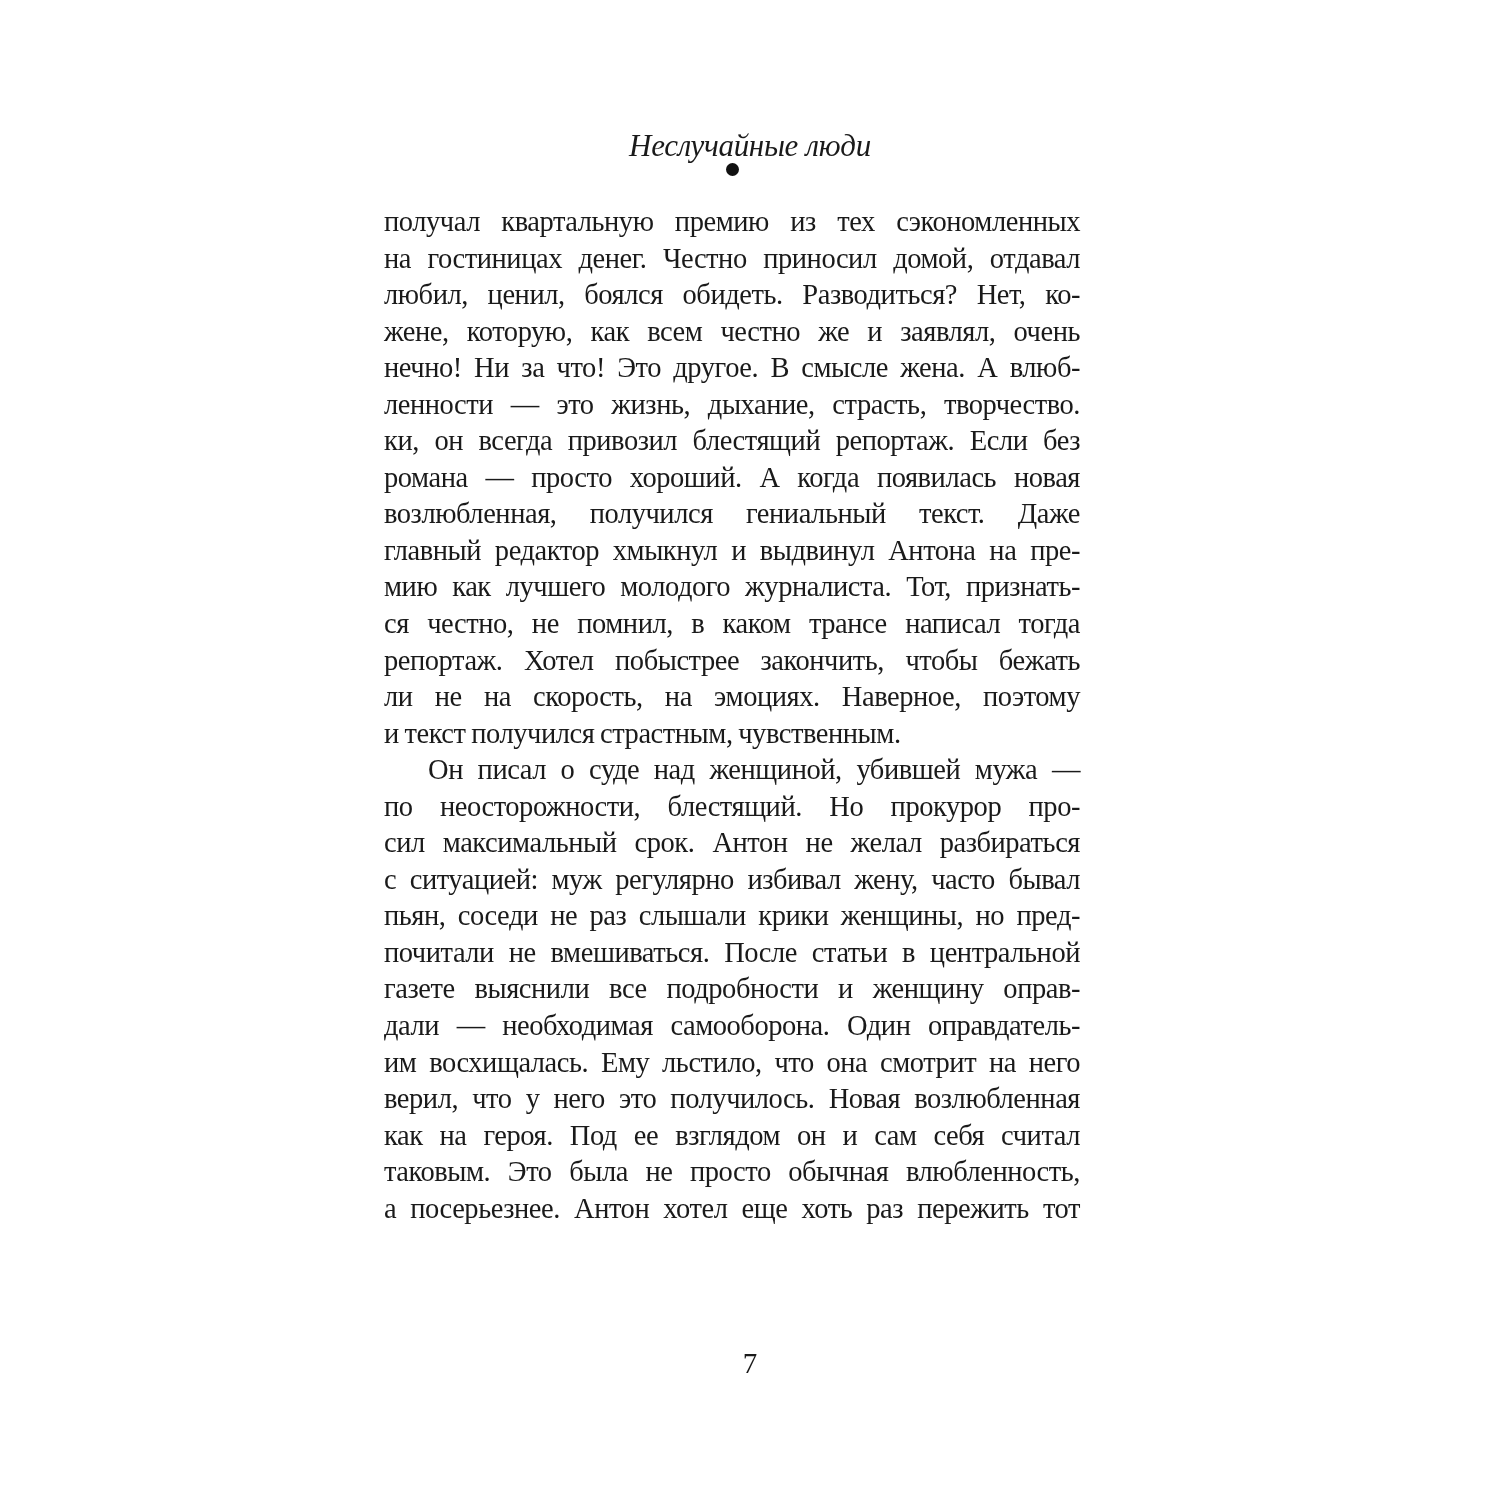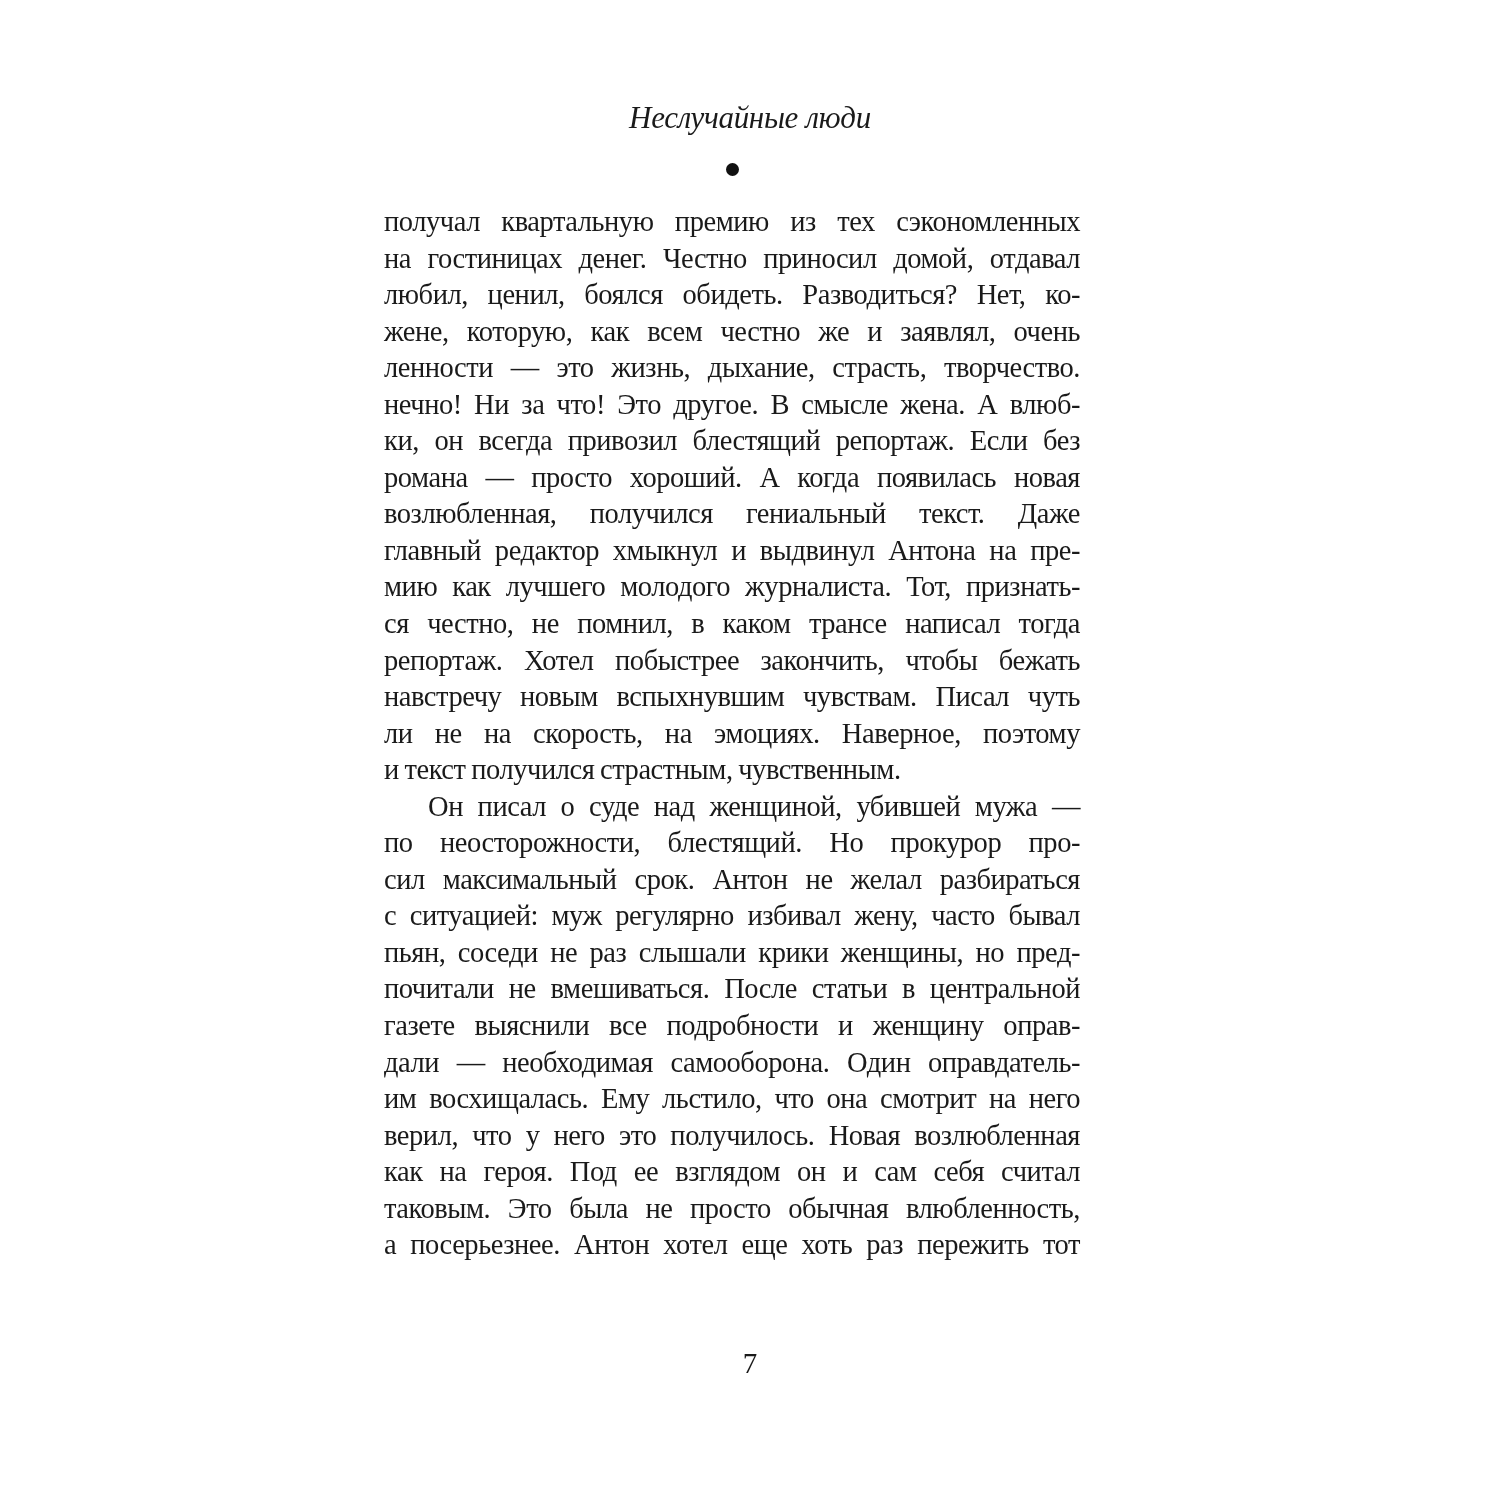--- a/index.html
+++ b/index.html
@@ -16,21 +16,21 @@
       color: #1a1a1a;
     }
     .page {
       position: absolute;
       left: 0; top: 0;
       width: 1500px; height: 1500px;
       background: #ffffff;
     }
     .running-head {
       position: absolute;
-      top: 98px;
+      top: 126px;
       left: 0;
       width: 1500px;
       text-align: center;
       font-style: italic;
       font-size: 31px;
       line-height: 40px;
       color: #1a1a1a;
       letter-spacing: -0.3px;
     }
     .head-bullet {
@@ -84,30 +84,29 @@
 
   <div class="running-head">Неслучайные люди</div>
   <div class="head-bullet"></div>
 
   <div class="text-block">
 
     <span class="line">получал квартальную премию из тех сэкономленных</span>
     <span class="line">на гостиницах денег. Честно приносил домой, отдавал</span>
     <span class="line">любил, ценил, боялся обидеть. Разводиться? Нет, ко-</span>
     <span class="line">жене, которую, как всем честно же и заявлял, очень</span>
+    <span class="line">нечно! Ни за что! Это другое. В смысле жена. А влюб-</span>
     <span class="line">ленности — это жизнь, дыхание, страсть, творчество.</span>
-    <span class="line">нечно! Ни за что! Это другое. В смысле жена. А влюб-</span>
     <span class="line">ки, он всегда привозил блестящий репортаж. Если без</span>
     <span class="line">романа — просто хороший. А когда появилась новая</span>
     <span class="line">возлюбленная, получился гениальный текст. Даже</span>
     <span class="line">главный редактор хмыкнул и выдвинул Антона на пре-</span>
     <span class="line">мию как лучшего молодого журналиста. Тот, признать-</span>
     <span class="line">ся честно, не помнил, в каком трансе написал тогда</span>
     <span class="line">репортаж. Хотел побыстрее закончить, чтобы бежать</span>
-    <span class="line">навстречу новым вспыхнувшим чувствам. Писал чуть</span>
     <span class="line">ли не на скорость, на эмоциях. Наверное, поэтому</span>
     <span class="line last">и текст получился страстным, чувственным.</span>
 
     <span class="line indent">Он писал о суде над женщиной, убившей мужа —</span>
     <span class="line">по неосторожности, блестящий. Но прокурор про-</span>
     <span class="line">сил максимальный срок. Антон не желал разбираться</span>
     <span class="line">с ситуацией: муж регулярно избивал жену, часто бывал</span>
     <span class="line">пьян, соседи не раз слышали крики женщины, но пред-</span>
     <span class="line">почитали не вмешиваться. После статьи в центральной</span>
     <span class="line">газете выяснили все подробности и женщину оправ-</span>

